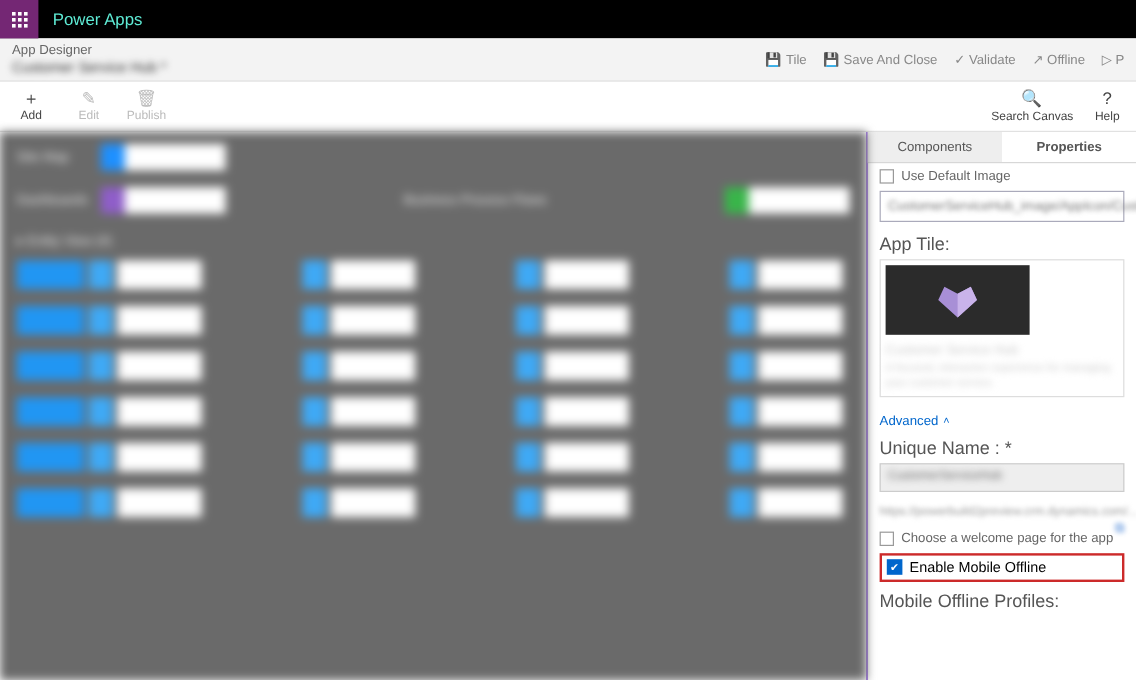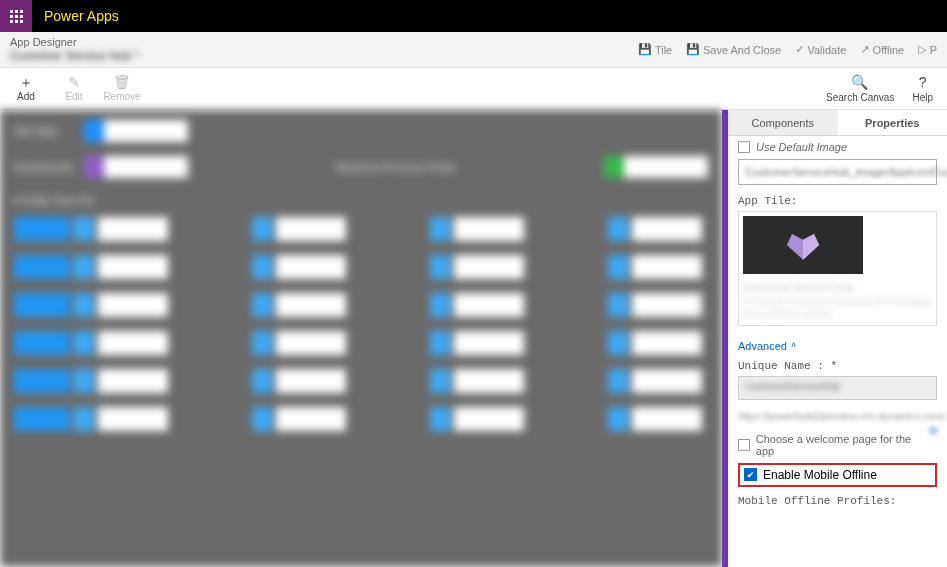--- a/index.html
+++ b/index.html
@@ -1,19 +1,19 @@
 <!DOCTYPE html>
 <html><head>
   <meta charset="utf-8">
   <style>
     * { margin: 0; padding: 0; box-sizing: border-box; font-family: "Segoe UI", Tahoma, sans-serif; }
     body { width: 947px; height: 567px; background: #fff; overflow: hidden; font-size: 12px; }
 
     
-    .titlebar { height: 32px; background: #000; color: #fde047; display: flex; align-items: center; }
+    .titlebar { height: 32px; background: #000; color: #5eead4; display: flex; align-items: center; }
     .waffle { width: 32px; height: 32px; background: #742774; display: flex; align-items: center; justify-content: center; }
     .waffle-dots { display: grid; grid-template-columns: repeat(3, 3px); grid-gap: 2px; }
     .waffle-dots span { width: 3px; height: 3px; background: #fff; }
     .titlebar-label { padding-left: 12px; font-size: 14px; }
 
     
     .breadcrumb-bar { height: 36px; background: #f3f3f3; display: flex; align-items: center; justify-content: space-between; padding: 0 10px; border-bottom: 1px solid #e1e1e1; gap: 40px; }
     .breadcrumb-left { display: flex; flex-direction: column; justify-content: center; font-size: 11px; color: #666; }
     .breadcrumb-left .sub { filter: blur(3px); color: #333; font-size: 12px; margin-top: 1px; }
     .breadcrumb-right { display: flex; gap: 14px; color: #888; font-size: 11px; }
@@ -43,34 +43,34 @@
     .sq-blue { background: #1e90ff; }
     .sq-green { background: #39b54a; }
     .section-title { font-size: 11px; color: #e6e6e6; margin: 16px 0 10px 0; }
     .grid { display: grid; grid-template-columns: repeat(4, 1fr); grid-gap: 14px 18px; }
     .entity { display: flex; align-items: center; gap: 4px; }
     .entity .tag { width: 56px; height: 24px; background: #2196f3; }
     .entity .sq2 { width: 20px; height: 24px; background: #3fa9f5; }
     .entity .body2 { width: 70px; height: 24px; background: #fff; }
 
     
-    .panel { width: 225px; border-left: 6px solid #6d28d9; display: flex; flex-direction: column; font-size: 12px; }
+    .panel { width: 225px; border-left: 1px solid #6d28d9; display: flex; flex-direction: column; font-size: 12px; }
     .tabs { display: flex; height: 26px; border-bottom: 1px solid #d7d7d7; }
     .tab { flex: 1; display: flex; align-items: center; justify-content: center; font-size: 11px; color: #555; background: #eee; cursor: pointer; }
     .tab.active { background: #fff; font-weight: 600; }
 
     .panel-body { flex: 1; padding: 8px 10px; overflow: hidden; }
 
     .row-check { display: flex; align-items: center; gap: 6px; color: #666; font-size: 11px; margin-bottom: 6px; }
     .faux-check { width: 12px; height: 12px; border: 1px solid #999; background: #fff; }
 
     .select { height: 26px; border: 1px solid #aab; display: flex; align-items: center; justify-content: space-between; padding: 0 6px; color: #777; font-size: 11px; margin-bottom: 10px; }
     .select.blurred span:first-child { filter: blur(2px); }
 
-    .label-sm { font-size: 11px; color: #555; margin-bottom: 4px; font-family: Liberation Mono, monospace; }
+    .label-sm { font-size: 15px; color: #555; margin-bottom: 4px; }
 
     .apptile { border: 1px solid #ddd; padding: 4px; margin-bottom: 6px; }
     .apptile-img { width: 120px; height: 58px; background: #2b2b2b; display: flex; align-items: center; justify-content: center; margin-bottom: 6px; }
     .apptile-text { font-size: 11px; color: #ccc; filter: blur(3px); line-height: 1.4; }
 
     .advanced { color: #0066cc; font-size: 11px; display: inline-flex; gap: 4px; margin: 8px 0; cursor: pointer; }
     .advanced .caret { font-size: 9px; }
 
     .inputbox { height: 24px; background: #eee; border: 1px solid #ccc; margin-bottom: 10px; }
     .inputbox .blurred-text { filter: blur(3px); font-size: 10px; color: #666; padding: 4px 6px; }
@@ -127,21 +127,21 @@
     <div class="tool">
         <span class="glyph">＋</span>
         <span>Add</span>
       </div>
     <div class="tool disabled">
         <span class="glyph">✎</span>
         <span>Edit</span>
       </div>
     <div class="tool disabled">
         <span class="glyph">🗑</span>
-        <span>Remove</span>
+        <span>Publish</span>
       </div>
   </div>
   <div class="toolbar-right">
     <div class="rtool">
         <span class="glyph">🔍</span>
         <span>Search Canvas</span>
       </div>
     <div class="rtool">
         <span class="glyph">?</span>
         <span>Help</span>
@@ -303,21 +303,21 @@
         </div>
     </div>
   </div>
 
   <div class="panel">
     <div class="tabs">
       <div class="tab">Components</div>
       <div class="tab active">Properties</div>
     </div>
     <div class="panel-body">
-      <div class="row-check" style="margin-top:-3px;font-style:italic;">
+      <div class="row-check" style="margin-top:-3px;">
         <div class="faux-check"></div>
         <span>Use Default Image</span>
       </div>
 
       <div class="select blurred">
         <span>CustomerServiceHub_image/AppIcon/CustomerS</span>
 
       </div>
 
       <div class="label-sm">App Tile:</div>

